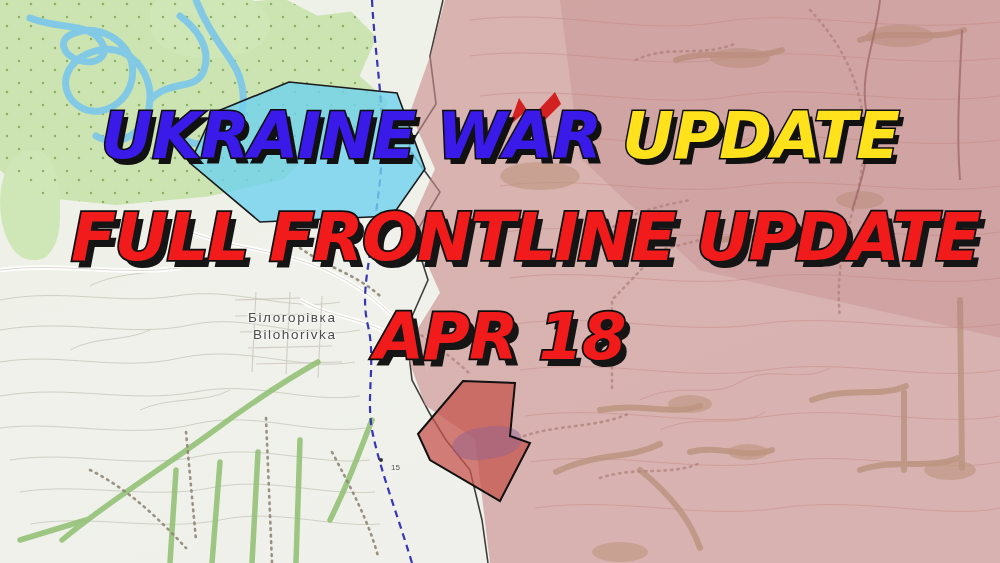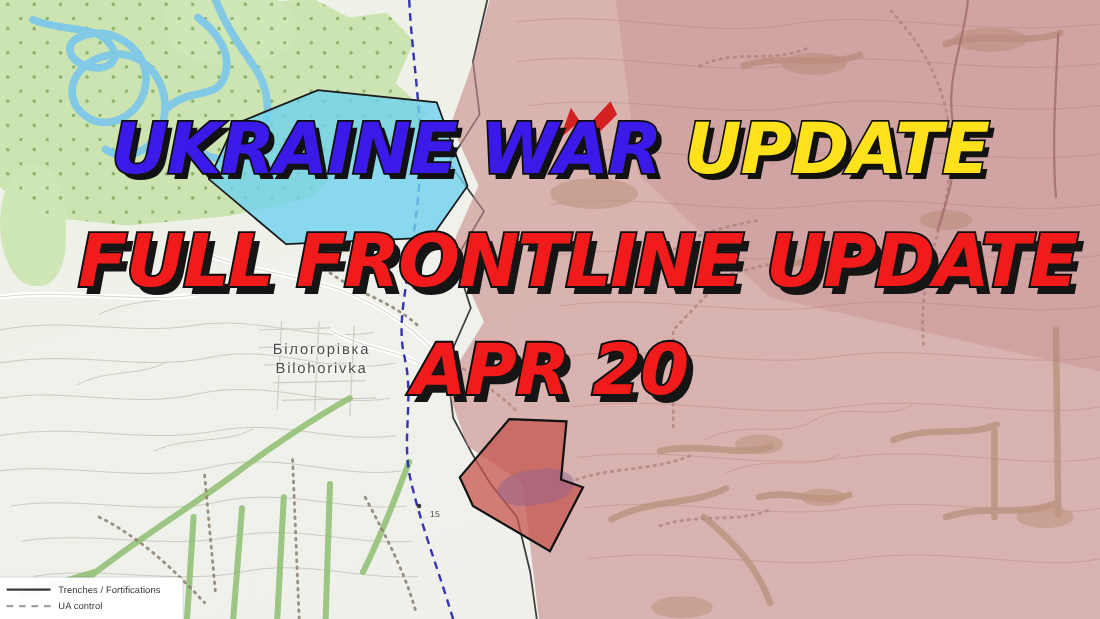--- a/index.html
+++ b/index.html
@@ -102,21 +102,21 @@
     box-sizing:border-box;
   }
   .leg-row{display:flex;align-items:center;gap:7px;margin-bottom:5px;}
   .leg-solid{width:40px;height:0;border-top:2px solid #2b2b2b;flex:0 0 auto;}
   .leg-dash{width:40px;height:0;border-top:2px dashed #9a9a9a;flex:0 0 auto;}
   .leg-txt{font-size:8.5px;color:#2b2b2b;letter-spacing:.1px;white-space:nowrap;}
 
   
   #place{
     position:absolute;left:248px;top:310px;
-    text-align:center;color:#4b4b4b;
+    text-align:right;color:#4b4b4b;
     text-shadow:0 0 3px #fff,0 0 3px #fff,0 0 3px #fff;
     pointer-events:none;
   }
   #place .ua{font-size:13.5px;letter-spacing:1.6px;line-height:1.25;}
   #place .en{font-size:13.5px;letter-spacing:1.6px;line-height:1.25;}
 
   #pt15{position:absolute;left:362px;top:458px;text-align:center;}
   #pt15 .dot{width:4px;height:4px;background:#333;border-radius:50%;margin:0 auto;}
   #pt15 .num{font-size:8px;color:#555;margin-top:1px;margin-left:29px;}
 
@@ -339,28 +339,18 @@
   </div>
 
   <div id="titles">
     <div class="tl" id="line1">
       <span class="seg blue">UKRAINE WAR </span><span class="seg yellow">UPDATE</span>
     </div>
     <div class="tl" id="line2">
       <span class="seg red">FULL FRONTLINE UPDATE</span>
     </div>
     <div class="tl" id="line3">
-      <span class="seg red">APR 20</span>
+      <span class="seg red">APR 18</span>
     </div>
   </div>
 
-  <div id="legend">
-    <div class="leg-row">
-      <span class="leg-solid"></span>
-      <span class="leg-txt">Trenches / Fortifications</span>
-    </div>
-    <div class="leg-row">
-      <span class="leg-dash"></span>
-      <span class="leg-txt">UA control</span>
-    </div>
-  </div>
 
 </div>
 
 </body></html>

